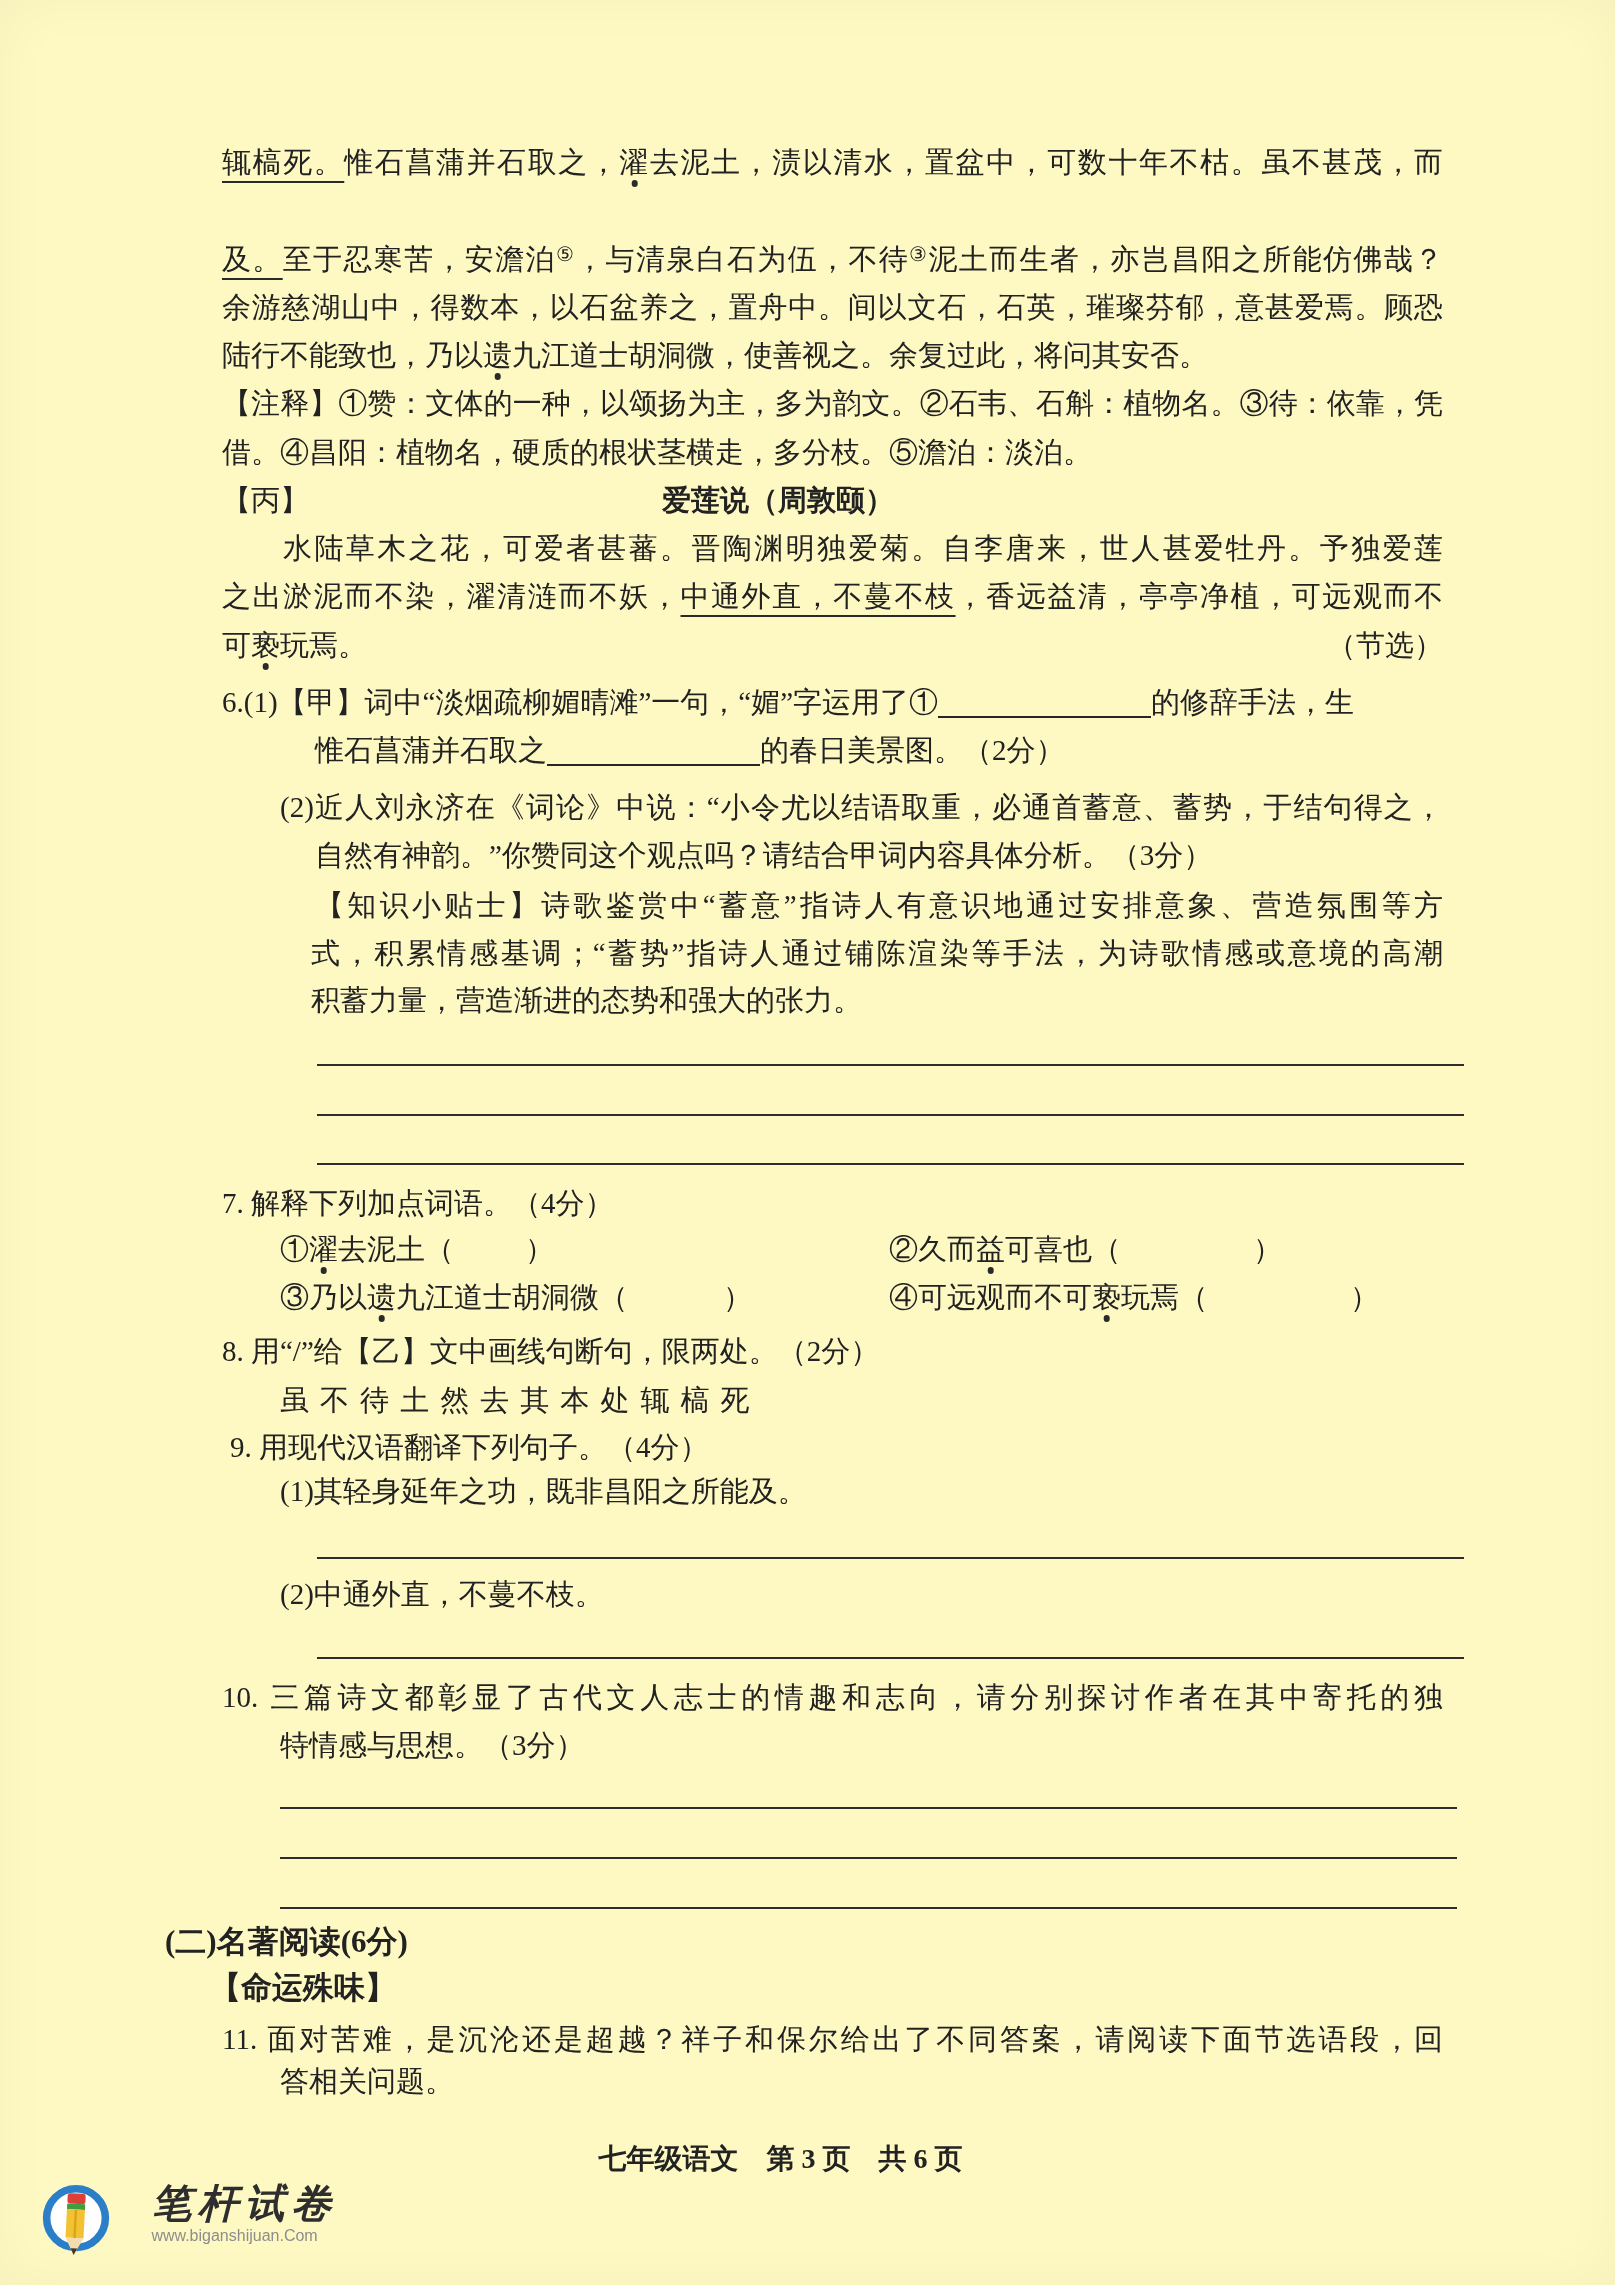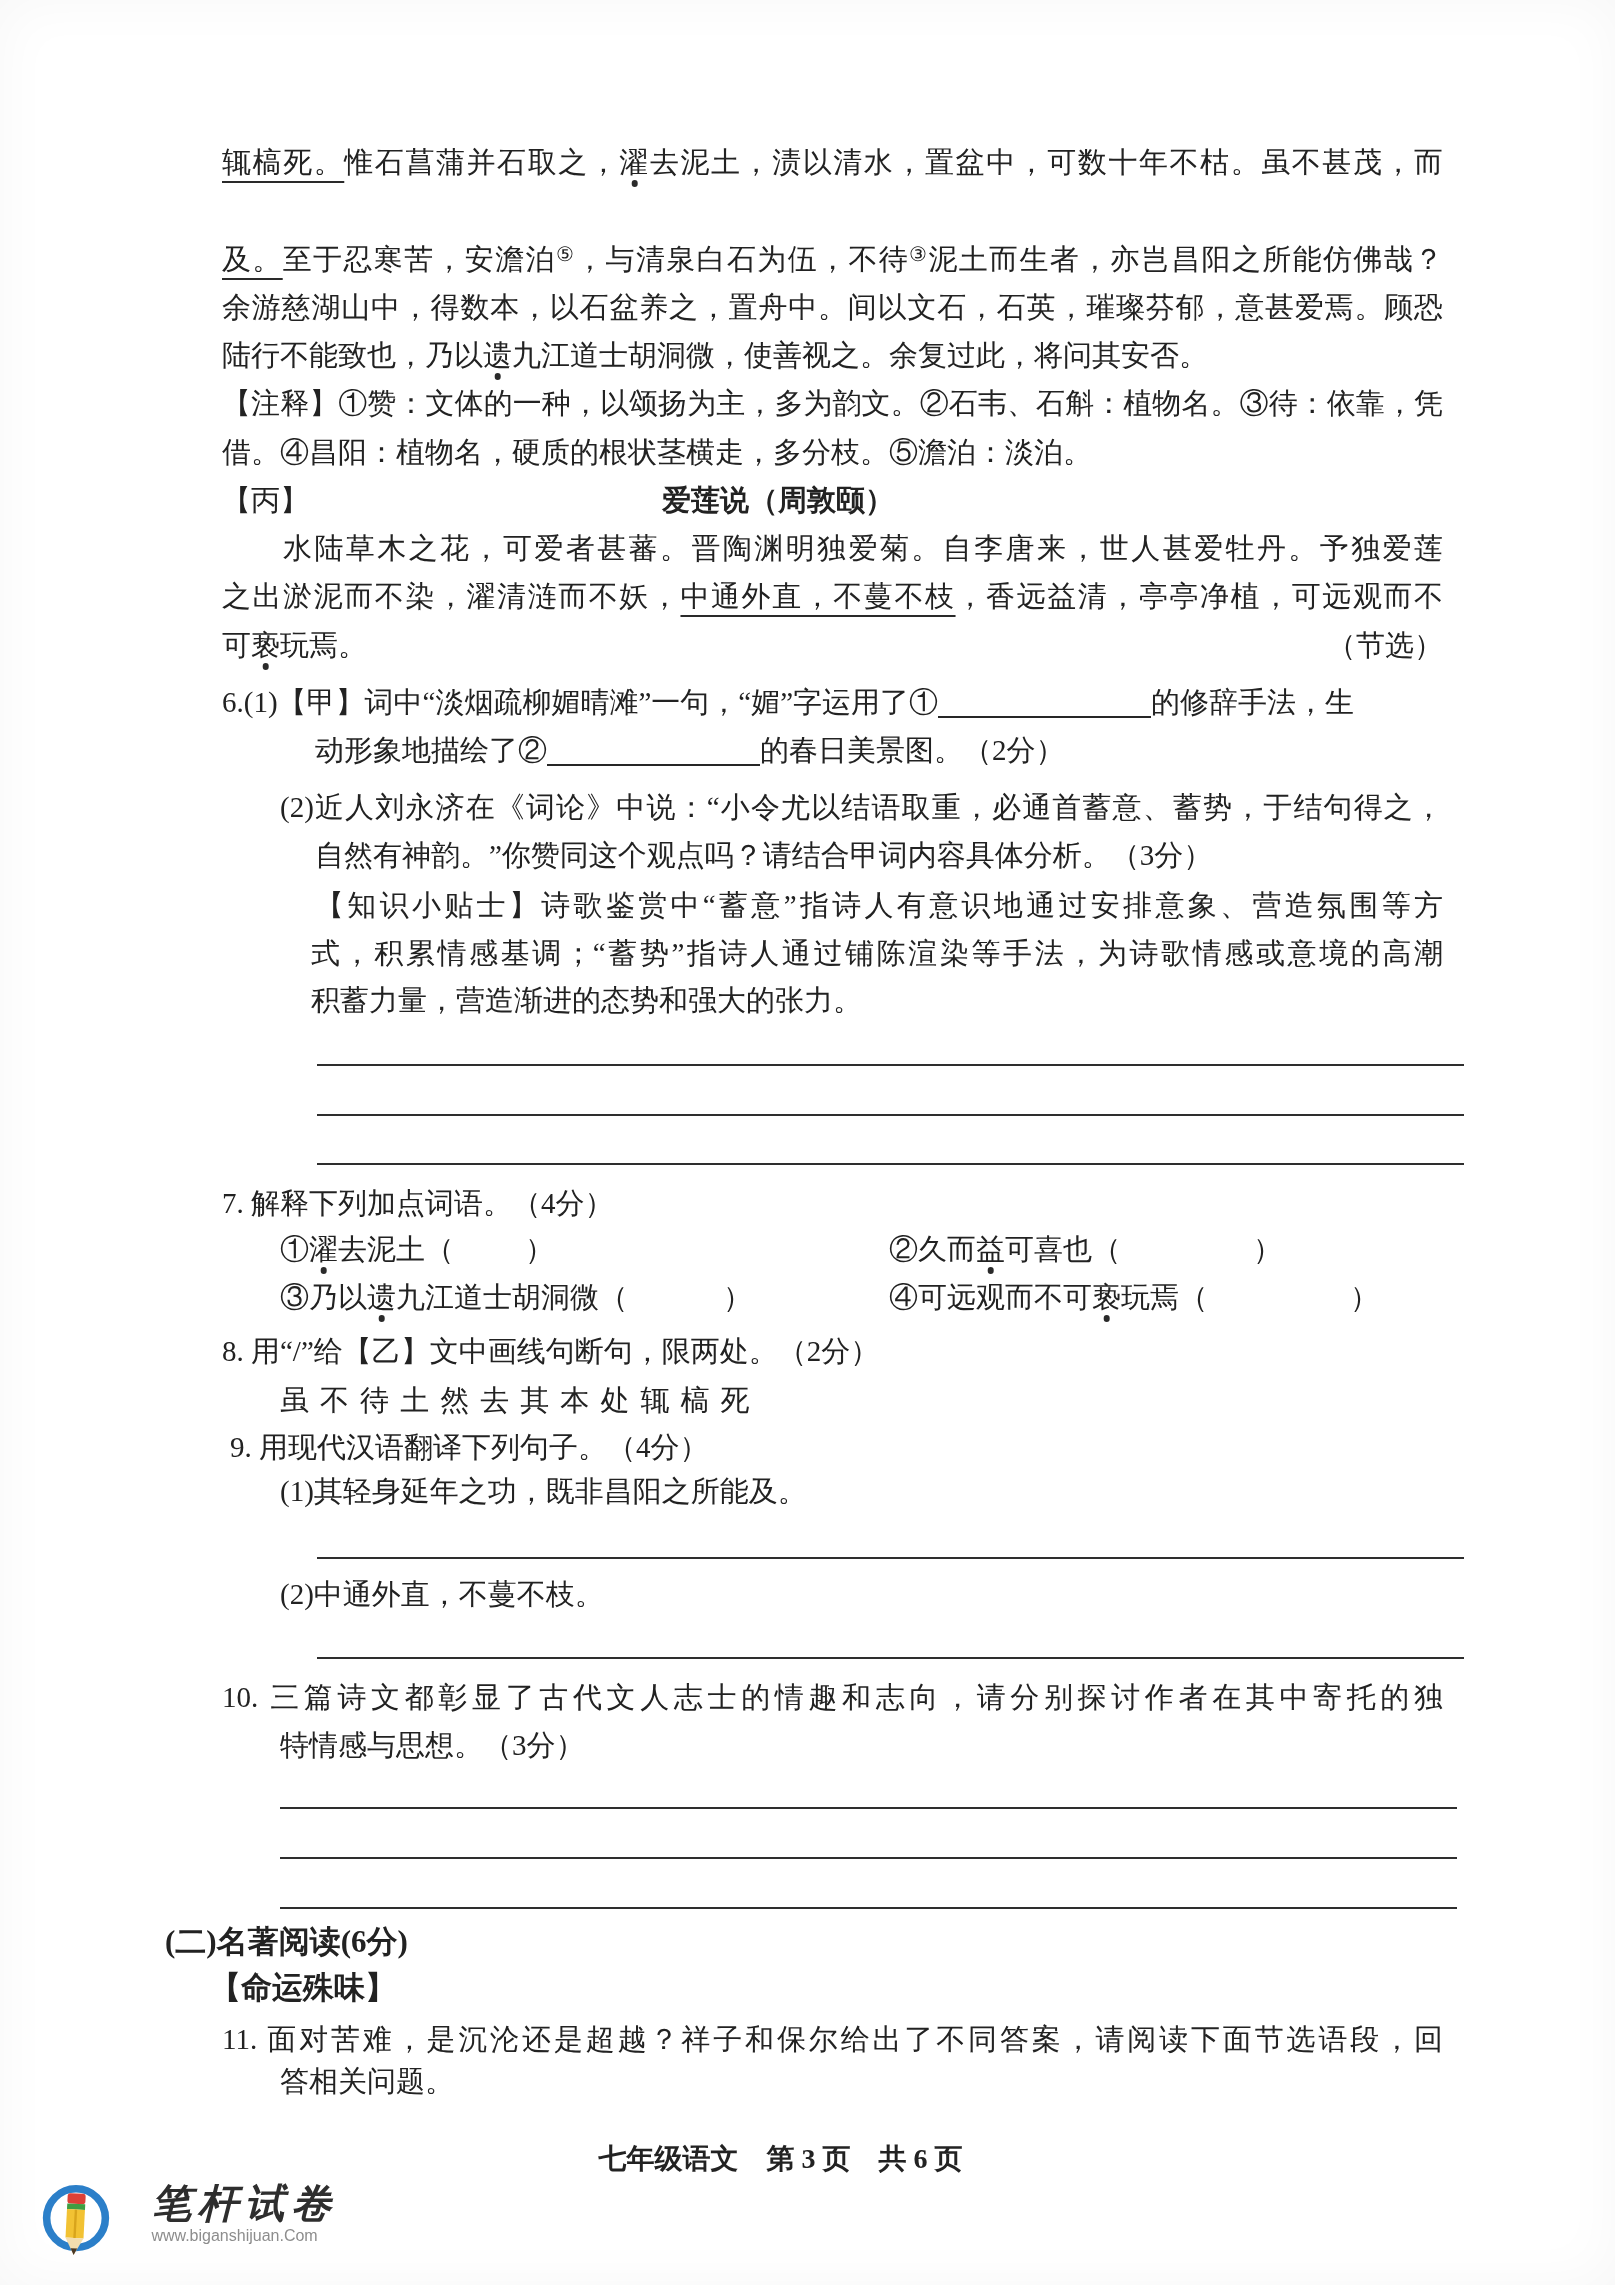--- a/index.html
+++ b/index.html
@@ -1,18 +1,18 @@
 <!DOCTYPE html>
 <html style="font-size:15px"><head>
 <meta charset="utf-8">
 <style>
   html,body { margin:0; padding:0; background:#e8e8e6; }
   .page {
     position:relative; width:1615px; height:2285px; margin:0 auto;
-    background:#ffffff; color:#222;
+    background:#fef9c3; color:#222;
     font-family:"Liberation Serif","DejaVu Serif",serif;
     box-shadow: inset 0 0 57px rgba(0,0,0,0.035);
     overflow:hidden;
   }
   .ln { position:absolute; font-size:29px; line-height:47px; white-space:nowrap; }
   .j  { white-space:normal; text-align:justify; text-align-last:justify; text-justify:inter-character; }
   .u  { text-decoration:underline; text-decoration-thickness:2.4px; text-underline-offset:8.5px; text-decoration-color:#2a2a2a; }
   .dt { position:relative; }
   .dt::after {
     content:""; position:absolute; left:50%; bottom:-8.5px; transform:translateX(-50%);
@@ -55,21 +55,21 @@
   <div class="ln center" style="top:477px;left:222px;width:1112px">爱莲说（周敦颐）</div>
 
   <div class="ln j" style="top:525px;left:283px;width:1160px">水陆草木之花，可爱者甚蕃。晋陶渊明独爱菊。自李唐来，世人甚爱牡丹。予独爱莲</div>
 
   <div class="ln j" style="top:573px;left:222px;width:1221px"><span>之出淤泥而不染，濯清涟而不妖，</span><span class="u">中通外直，不蔓不枝</span><span>，香远益清，亭亭净植，可远观而不</span></div>
 
   <div class="ln" style="top:622px;left:222px"><span>可</span><span class="dt">亵</span><span>玩焉。</span></div>
   <div class="ln right" style="top:622px;left:222px;width:1221px">（节选）</div>
 
   <div class="ln" style="top:679px;left:222px"><span>6.(1)【甲】词中“淡烟疏柳媚晴滩”一句，“媚”字运用了①</span><span class="blank"></span><span>的修辞手法，生</span></div>
-  <div class="ln" style="top:727px;left:315px"><span>动形象地描绘了②</span><span class="blank"></span><span>的春日美景图。（2分）</span></div>
+  <div class="ln" style="top:727px;left:315px"><span>惟石菖蒲并石取之</span><span class="blank"></span><span>的春日美景图。（2分）</span></div>
   <div class="ln j" style="top:784px;left:280px;width:1163px">(2)近人刘永济在《词论》中说：“小令尤以结语取重，必通首蓄意、蓄势，于结句得之，</div>
   <div class="ln" style="top:832px;left:315px">自然有神韵。”你赞同这个观点吗？请结合甲词内容具体分析。（3分）</div>
   <div class="ln j" style="top:882px;left:315px;width:1128px">【知识小贴士】诗歌鉴赏中“蓄意”指诗人有意识地通过安排意象、营造氛围等方</div>
   <div class="ln j" style="top:930px;left:311px;width:1132px">式，积累情感基调；“蓄势”指诗人通过铺陈渲染等手法，为诗歌情感或意境的高潮</div>
   <div class="ln" style="top:977px;left:311px">积蓄力量，营造渐进的态势和强大的张力。</div>
 
   <div class="ansline" style="top:1064px;left:317px;width:1147px"></div>
   <div class="ansline" style="top:1114px;left:317px;width:1147px"></div>
   <div class="ansline" style="top:1163px;left:317px;width:1147px"></div>
 

